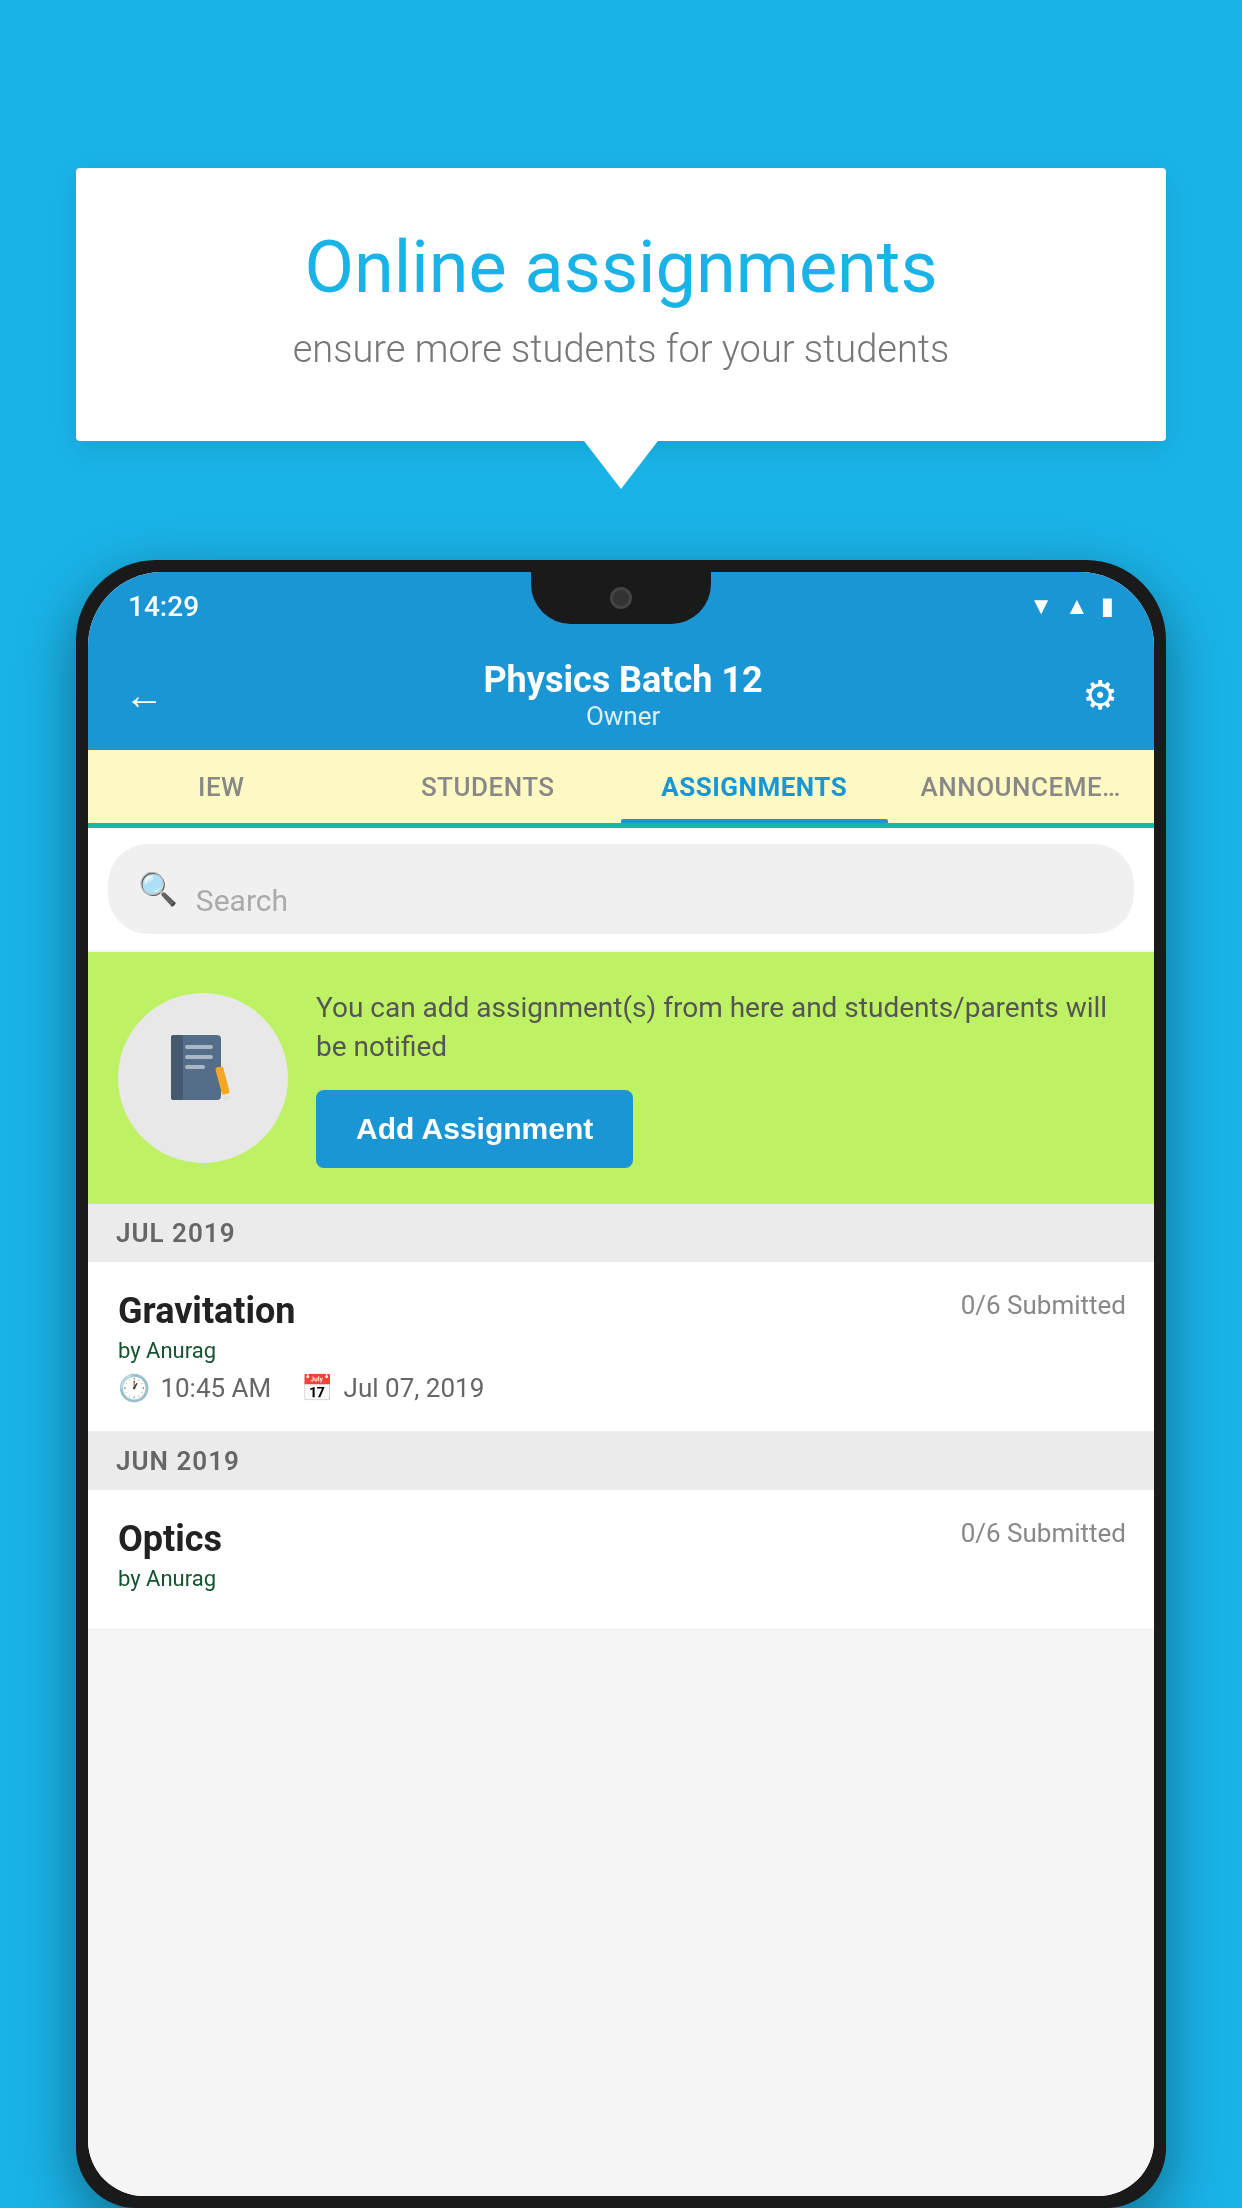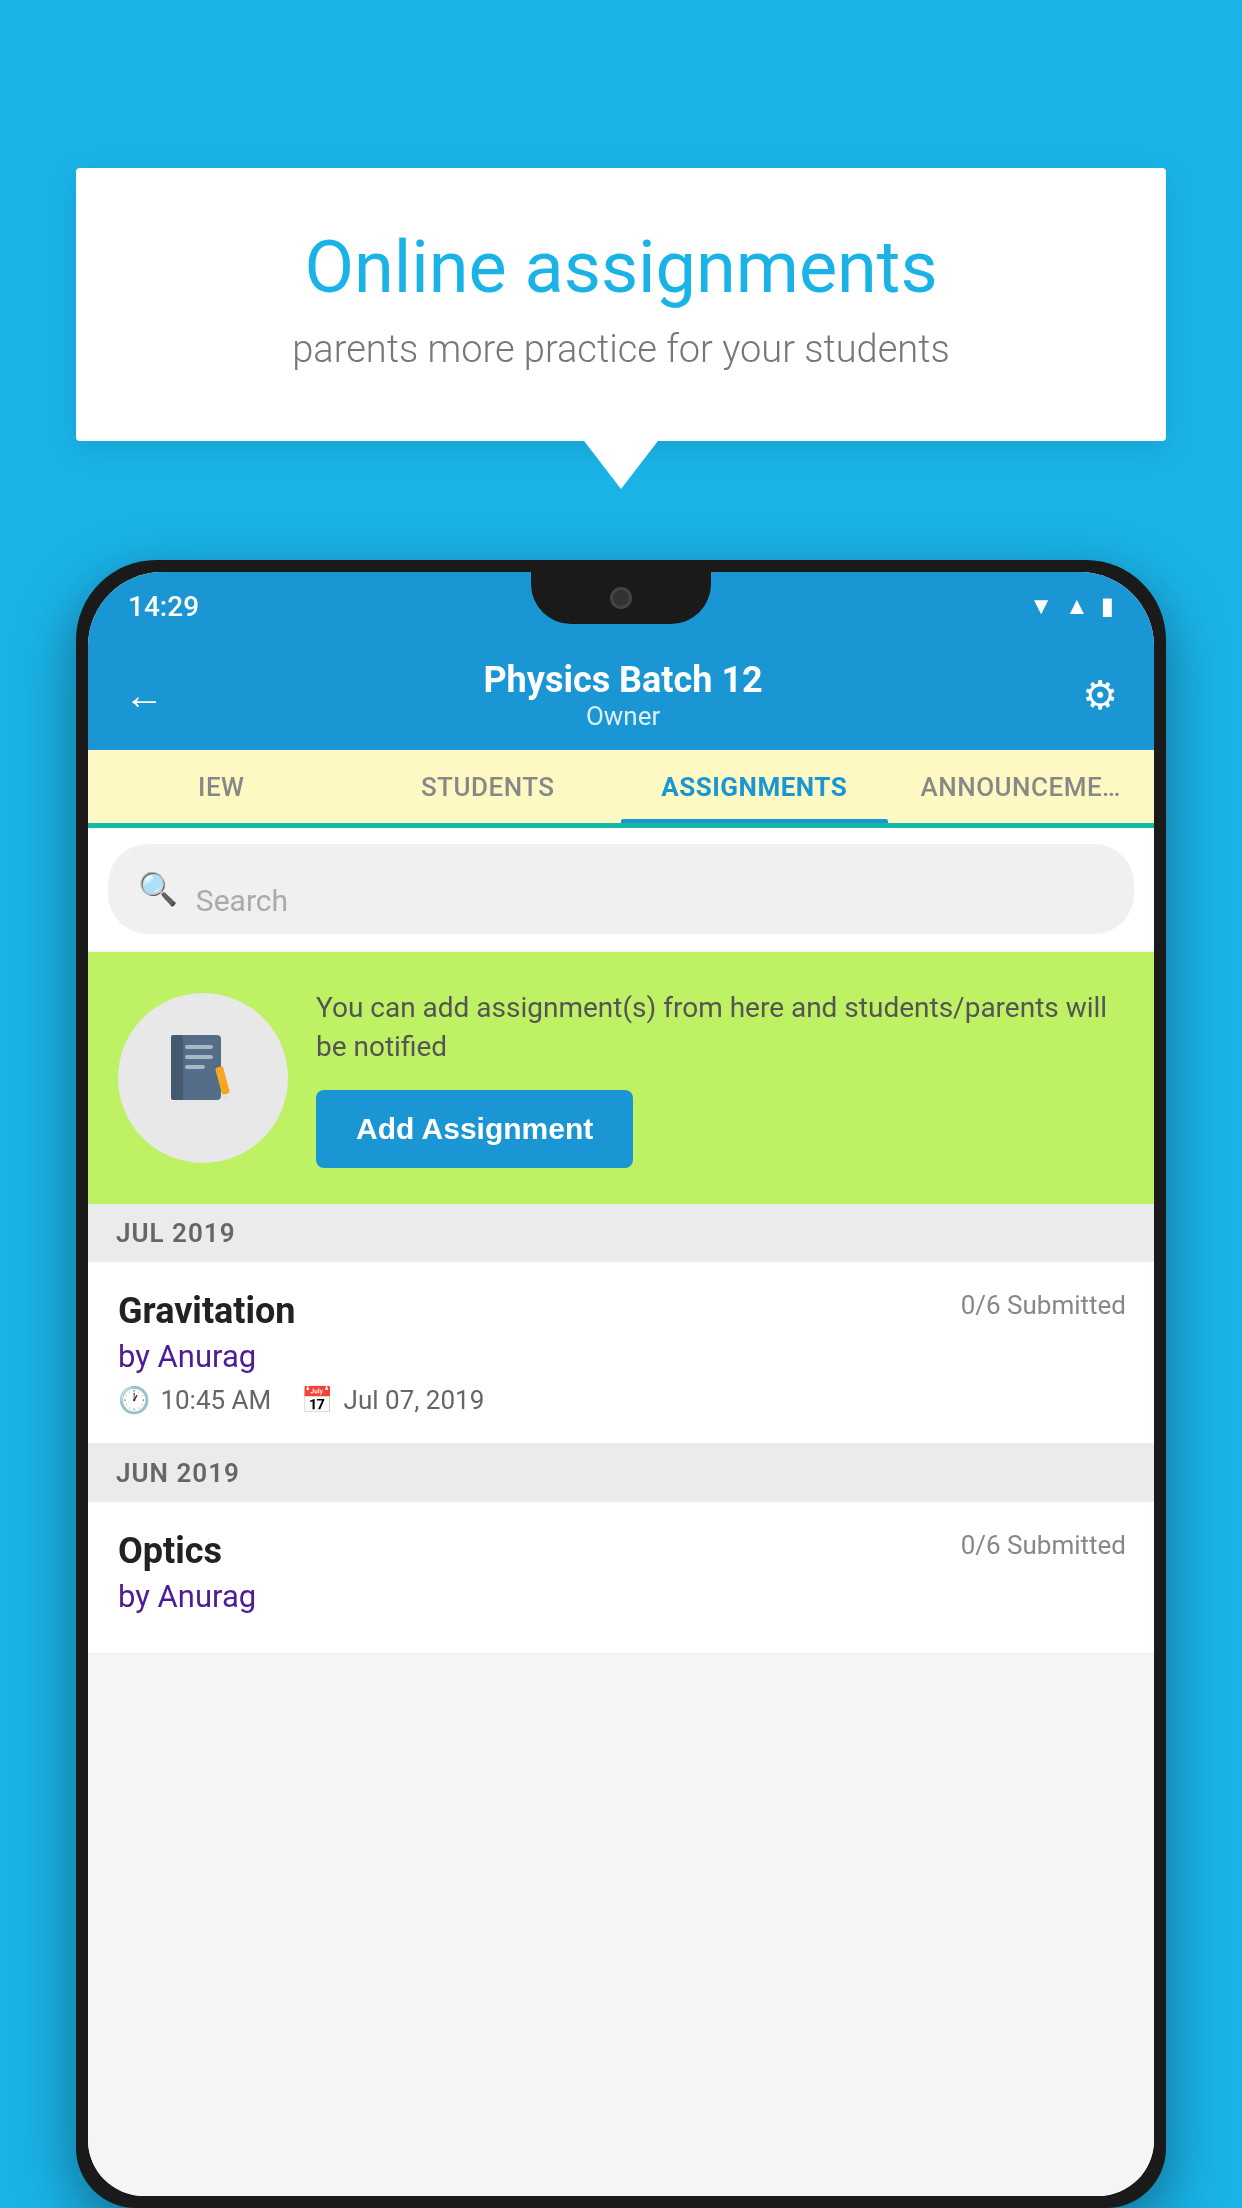--- a/index.html
+++ b/index.html
@@ -280,22 +280,22 @@
     .assignment-name {
       font-size: 36px;
       font-weight: 700;
       color: #222;
     }
     .submitted-badge {
       font-size: 26px;
       color: #888;
     }
     .assignment-author {
-      font-size: 31px;
-      color: #4c1d95;
+      font-size: 22px;
+      color: #14532d;
       margin-bottom: 10px;
     }
     .assignment-meta {
       display: flex;
       align-items: center;
       gap: 30px;
     }
     .meta-item {
       display: flex;
       align-items: center;
@@ -306,21 +306,21 @@
     .meta-icon {
       font-size: 26px;
       color: #888;
     }
   </style>
 </head>
 <body>
 
 <div class="speech-bubble">
   <div class="bubble-title">Online assignments</div>
-  <div class="bubble-subtitle">parents more practice for your students</div>
+  <div class="bubble-subtitle">ensure more students for your students</div>
 </div>
 
 <div class="phone-frame">
   <div class="phone-inner">
 
     <div class="phone-status-bar">
       <span class="status-time">14:29</span>
       <div class="notch">
         <div class="notch-camera"></div>
       </div>

